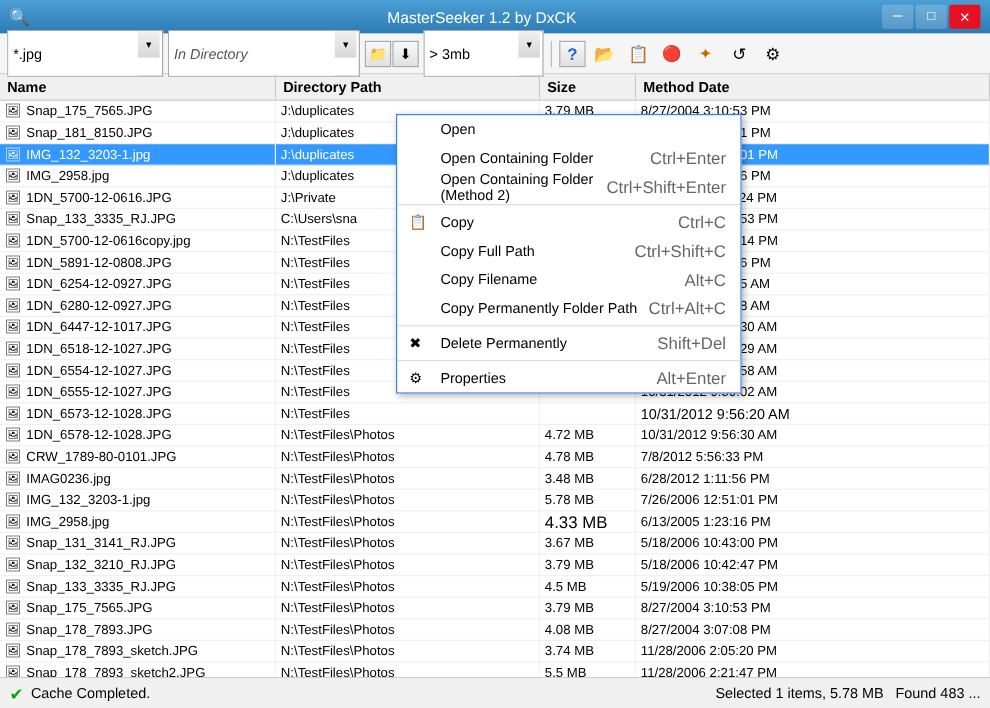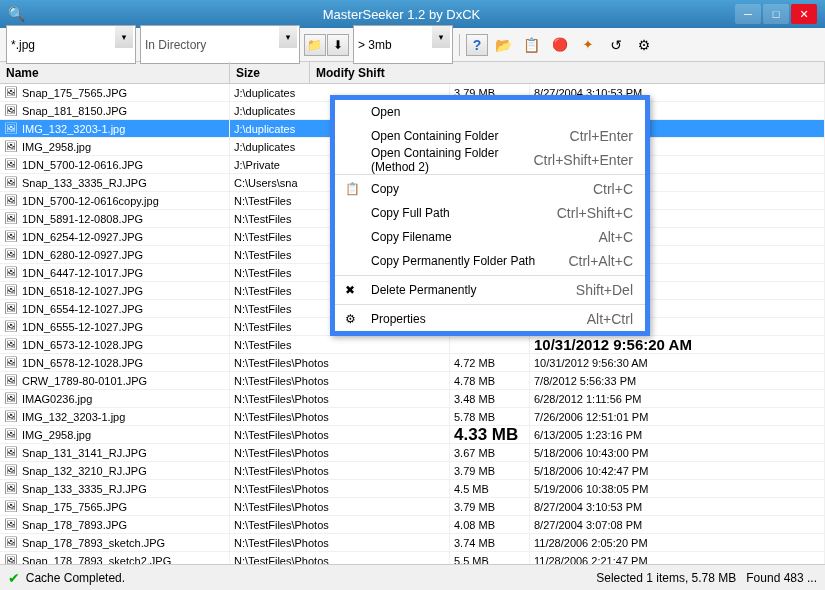--- a/index.html
+++ b/index.html
@@ -105,23 +105,23 @@
     
     .file-list::-webkit-scrollbar { width: 16px; }
     .file-list::-webkit-scrollbar-track { background: #f0f0f0; }
     .file-list::-webkit-scrollbar-thumb { background: #c0c0c0; border: 1px solid #aaa; }
 
     
     .context-menu {
       position: absolute;
       top: 95px;
       left: 330px;
-      width: 320px;
+      width: 288px;
       background: white;
-      border: 5px solid #3b82f6;
+      border: 1px solid #3b82f6;
       box-shadow: 2px 2px 6px rgba(0,0,0,0.3);
       z-index: 100;
       font-size: 12px;
     }
     .ctx-item {
       padding: 5px 12px 5px 36px;
       cursor: pointer;
       display: flex;
       justify-content: space-between;
       align-items: center;
@@ -171,21 +171,21 @@
   </div>
 </div>
 
 <div class="toolbar">
   <div class="search-field-wrap" style="width:130px;">
     <input type="text" value="*.jpg" style="width: 108px; border: none; outline: none; padding: 0px 4px; font-size: 12px;">
     <button class="dropdown-btn">▾</button>
   </div>
 
   <div class="search-field-wrap" style="width:160px;">
-    <input type="text" value="In Directory" style="width: 138px; border: none; outline: none; padding: 0px 4px; font-size: 12px; color: rgb(85, 85, 85);">
+    <input type="text" value="In Directory" style="width: 138px; border: none; outline: none; padding: 0px 4px; font-size: 12px; color: rgb(85, 85, 85); font-style: italic;">
     <button class="dropdown-btn">▾</button>
   </div>
 
   <div style="display:flex; gap:1px;">
     <button style="width:22px;height:22px;background:linear-gradient(to bottom,#f8f8f8,#e0e0e0);border:1px solid #aaa;cursor:pointer;font-size:12px;display:flex;align-items:center;justify-content:center;">📁</button>
     <button style="width:22px;height:22px;background:linear-gradient(to bottom,#f8f8f8,#e0e0e0);border:1px solid #aaa;cursor:pointer;font-size:12px;display:flex;align-items:center;justify-content:center;">⬇</button>
   </div>
 
   <div class="search-field-wrap" style="width:100px;">
     <input type="text" value="&gt; 3mb" style="width: 78px; border: none; outline: none; padding: 0px 4px; font-size: 12px;">
@@ -200,25 +200,28 @@
   <button class="toolbar-icon-btn" style="font-size:13px; color:#cc0000;">🔴</button>
   <button class="toolbar-icon-btn" style="font-size:13px; color:#cc6600;">✦</button>
   <button class="toolbar-icon-btn" style="font-size:14px;">↺</button>
   <button class="toolbar-icon-btn" style="font-size:14px;">⚙</button>
 </div>
 
 <div class="col-headers">
   <div class="col-header w-name">
     <span>Name</span>
   </div>
+  <div class="col-header w-dir">
+    <span>Directory Path</span>
+  </div>
   <div class="col-header w-size">
     <span>Size</span>
   </div>
   <div class="col-header" style="flex:1;">
-    <span>Modify Shift</span>
+    <span>Method Date</span>
   </div>
 </div>
 
 <div class="file-list" id="file-list">
 <div class="file-row">
       <div class="file-cell w-name">
         <span style="margin-right:4px;font-size:11px;">🖼</span>
         <span>Snap_175_7565.JPG</span>
       </div>
       <div class="file-cell w-dir" style="font-size: 11px;">J:\duplicates</div>
@@ -342,21 +345,21 @@
       <div class="file-cell w-size" style="font-size: 11px;"></div>
       <div class="file-cell" style="flex: 1 1 0%; font-size: 11px;">10/31/2012 9:59:02 AM</div>
     </div>
     <div class="file-row">
       <div class="file-cell w-name">
         <span style="margin-right:4px;font-size:11px;">🖼</span>
         <span>1DN_6573-12-1028.JPG</span>
       </div>
       <div class="file-cell w-dir" style="font-size: 11px;">N:\TestFiles</div>
       <div class="file-cell w-size" style="font-size: 11px;"></div>
-      <div class="file-cell" style="flex: 1 1 0%; font-size: 15px; font-weight: bold;">10/31/2012 9:56:20 AM</div>
+      <div class="file-cell" style="flex: 1 1 0%; font-size: 12px;">10/31/2012 9:56:20 AM</div>
     </div>
     <div class="file-row">
       <div class="file-cell w-name">
         <span style="margin-right:4px;font-size:11px;">🖼</span>
         <span>1DN_6578-12-1028.JPG</span>
       </div>
       <div class="file-cell w-dir" style="font-size: 11px;">N:\TestFiles\Photos</div>
       <div class="file-cell w-size" style="font-size: 11px;">4.72 MB</div>
       <div class="file-cell" style="flex: 1 1 0%; font-size: 11px;">10/31/2012 9:56:30 AM</div>
     </div>
@@ -386,21 +389,21 @@
       <div class="file-cell w-dir" style="font-size: 11px;">N:\TestFiles\Photos</div>
       <div class="file-cell w-size" style="font-size: 11px;">5.78 MB</div>
       <div class="file-cell" style="flex: 1 1 0%; font-size: 11px;">7/26/2006 12:51:01 PM</div>
     </div>
     <div class="file-row">
       <div class="file-cell w-name">
         <span style="margin-right:4px;font-size:11px;">🖼</span>
         <span>IMG_2958.jpg</span>
       </div>
       <div class="file-cell w-dir" style="font-size: 11px;">N:\TestFiles\Photos</div>
-      <div class="file-cell w-size" style="font-size: 17px; font-weight: bold;">4.33 MB</div>
+      <div class="file-cell w-size" style="font-size: 14px;">4.33 MB</div>
       <div class="file-cell" style="flex: 1 1 0%; font-size: 11px;">6/13/2005 1:23:16 PM</div>
     </div>
     <div class="file-row">
       <div class="file-cell w-name">
         <span style="margin-right:4px;font-size:11px;">🖼</span>
         <span>Snap_131_3141_RJ.JPG</span>
       </div>
       <div class="file-cell w-dir" style="font-size: 11px;">N:\TestFiles\Photos</div>
       <div class="file-cell w-size" style="font-size: 11px;">3.67 MB</div>
       <div class="file-cell" style="flex: 1 1 0%; font-size: 11px;">5/18/2006 10:43:00 PM</div>
@@ -495,21 +498,21 @@
     <div class="ctx-separator"></div>
     <div class="ctx-item">
       <span class="ctx-icon">✖</span>
       <span>Delete Permanently</span>
       <span class="shortcut">Shift+Del</span>
     </div>
     <div class="ctx-separator"></div>
     <div class="ctx-item">
       <span class="ctx-icon">⚙</span>
       <span>Properties</span>
-      <span class="shortcut">Alt+Ctrl</span>
+      <span class="shortcut">Alt+Enter</span>
     </div>
   </div>
 
 <div class="status-bar">
   <div class="status-left">
     <span class="check-icon">✔</span>
     <span>Cache Completed.</span>
   </div>
   <div class="status-right">
     <span>Selected 1 items, 5.78 MB</span>

